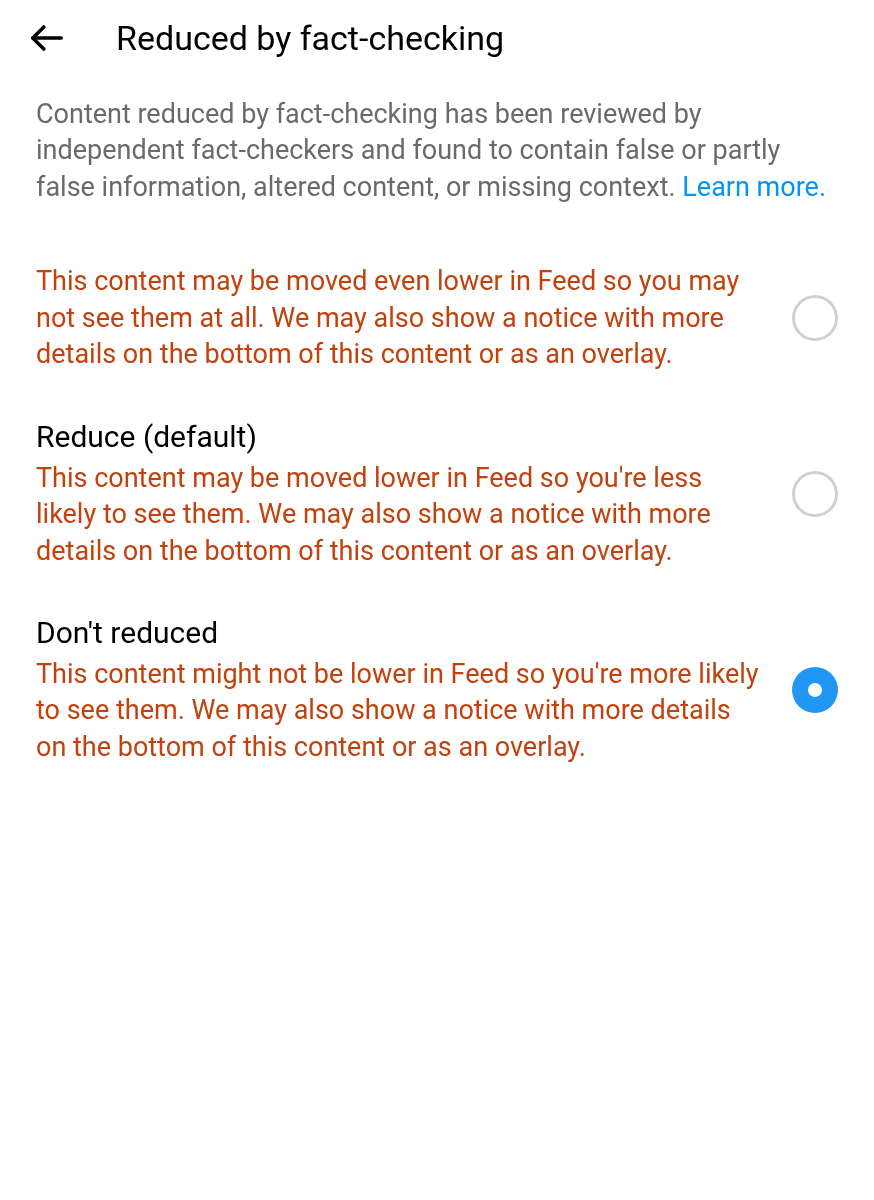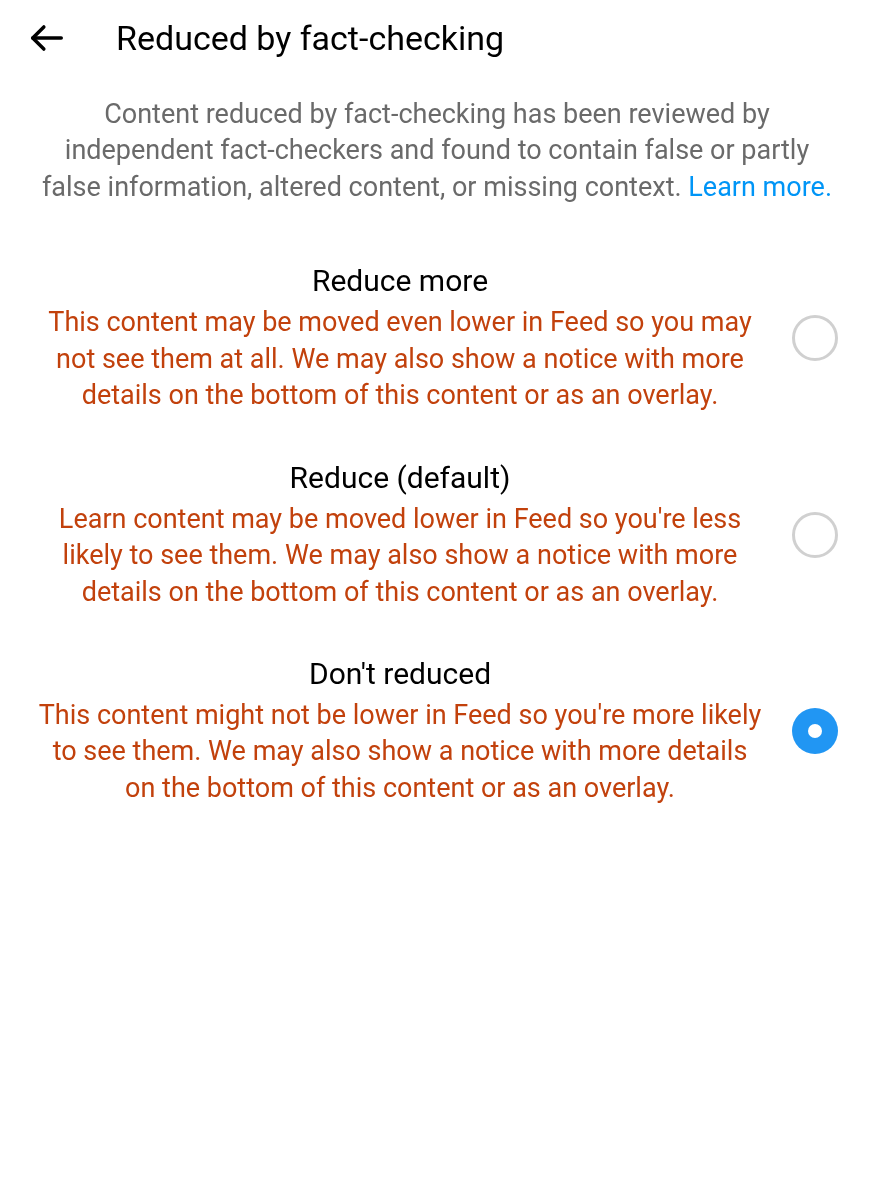--- a/index.html
+++ b/index.html
@@ -29,21 +29,20 @@
       width: 38px;
       height: 38px;
     }
     .page-title {
       font-size: 34px;
       font-weight: 400;
       color: #000000;
     }
     .content {
       padding: 20px 36px;
-      text-align: center;
     }
     .description {
       font-size: 27px;
       line-height: 1.35;
       color: #6a6a6a;
       margin-bottom: 58px;
     }
     .learn-more-link {
       color: #0095f6;
       cursor: pointer;
@@ -116,30 +115,29 @@
 </div>
 
 <div class="content">
   <p class="description">
     <span>Content reduced by fact-checking has been reviewed by independent fact-checkers and found to contain false or partly false information, altered content, or missing context. </span><span class="learn-more-link">Learn more.</span>
   </p>
 
 
   <div class="option">
     <div class="option-text">
-      <div class="option-title">Reduce more</div>
       <div class="option-description">This content may be moved even lower in Feed so you may not see them at all. We may also show a notice with more details on the bottom of this content or as an overlay.</div>
     </div>
     <div class="radio unselected"></div>
   </div>
 
   <div class="option">
     <div class="option-text">
       <div class="option-title">Reduce (default)</div>
-      <div class="option-description">Learn content may be moved lower in Feed so you're less likely to see them. We may also show a notice with more details on the bottom of this content or as an overlay.</div>
+      <div class="option-description">This content may be moved lower in Feed so you're less likely to see them. We may also show a notice with more details on the bottom of this content or as an overlay.</div>
     </div>
     <div class="radio unselected"></div>
   </div>
 
   <div class="option">
     <div class="option-text">
       <div class="option-title">Don't reduced</div>
       <div class="option-description">This content might not be lower in Feed so you're more likely to see them. We may also show a notice with more details on the bottom of this content or as an overlay.</div>
     </div>
     <div class="radio selected"></div>

